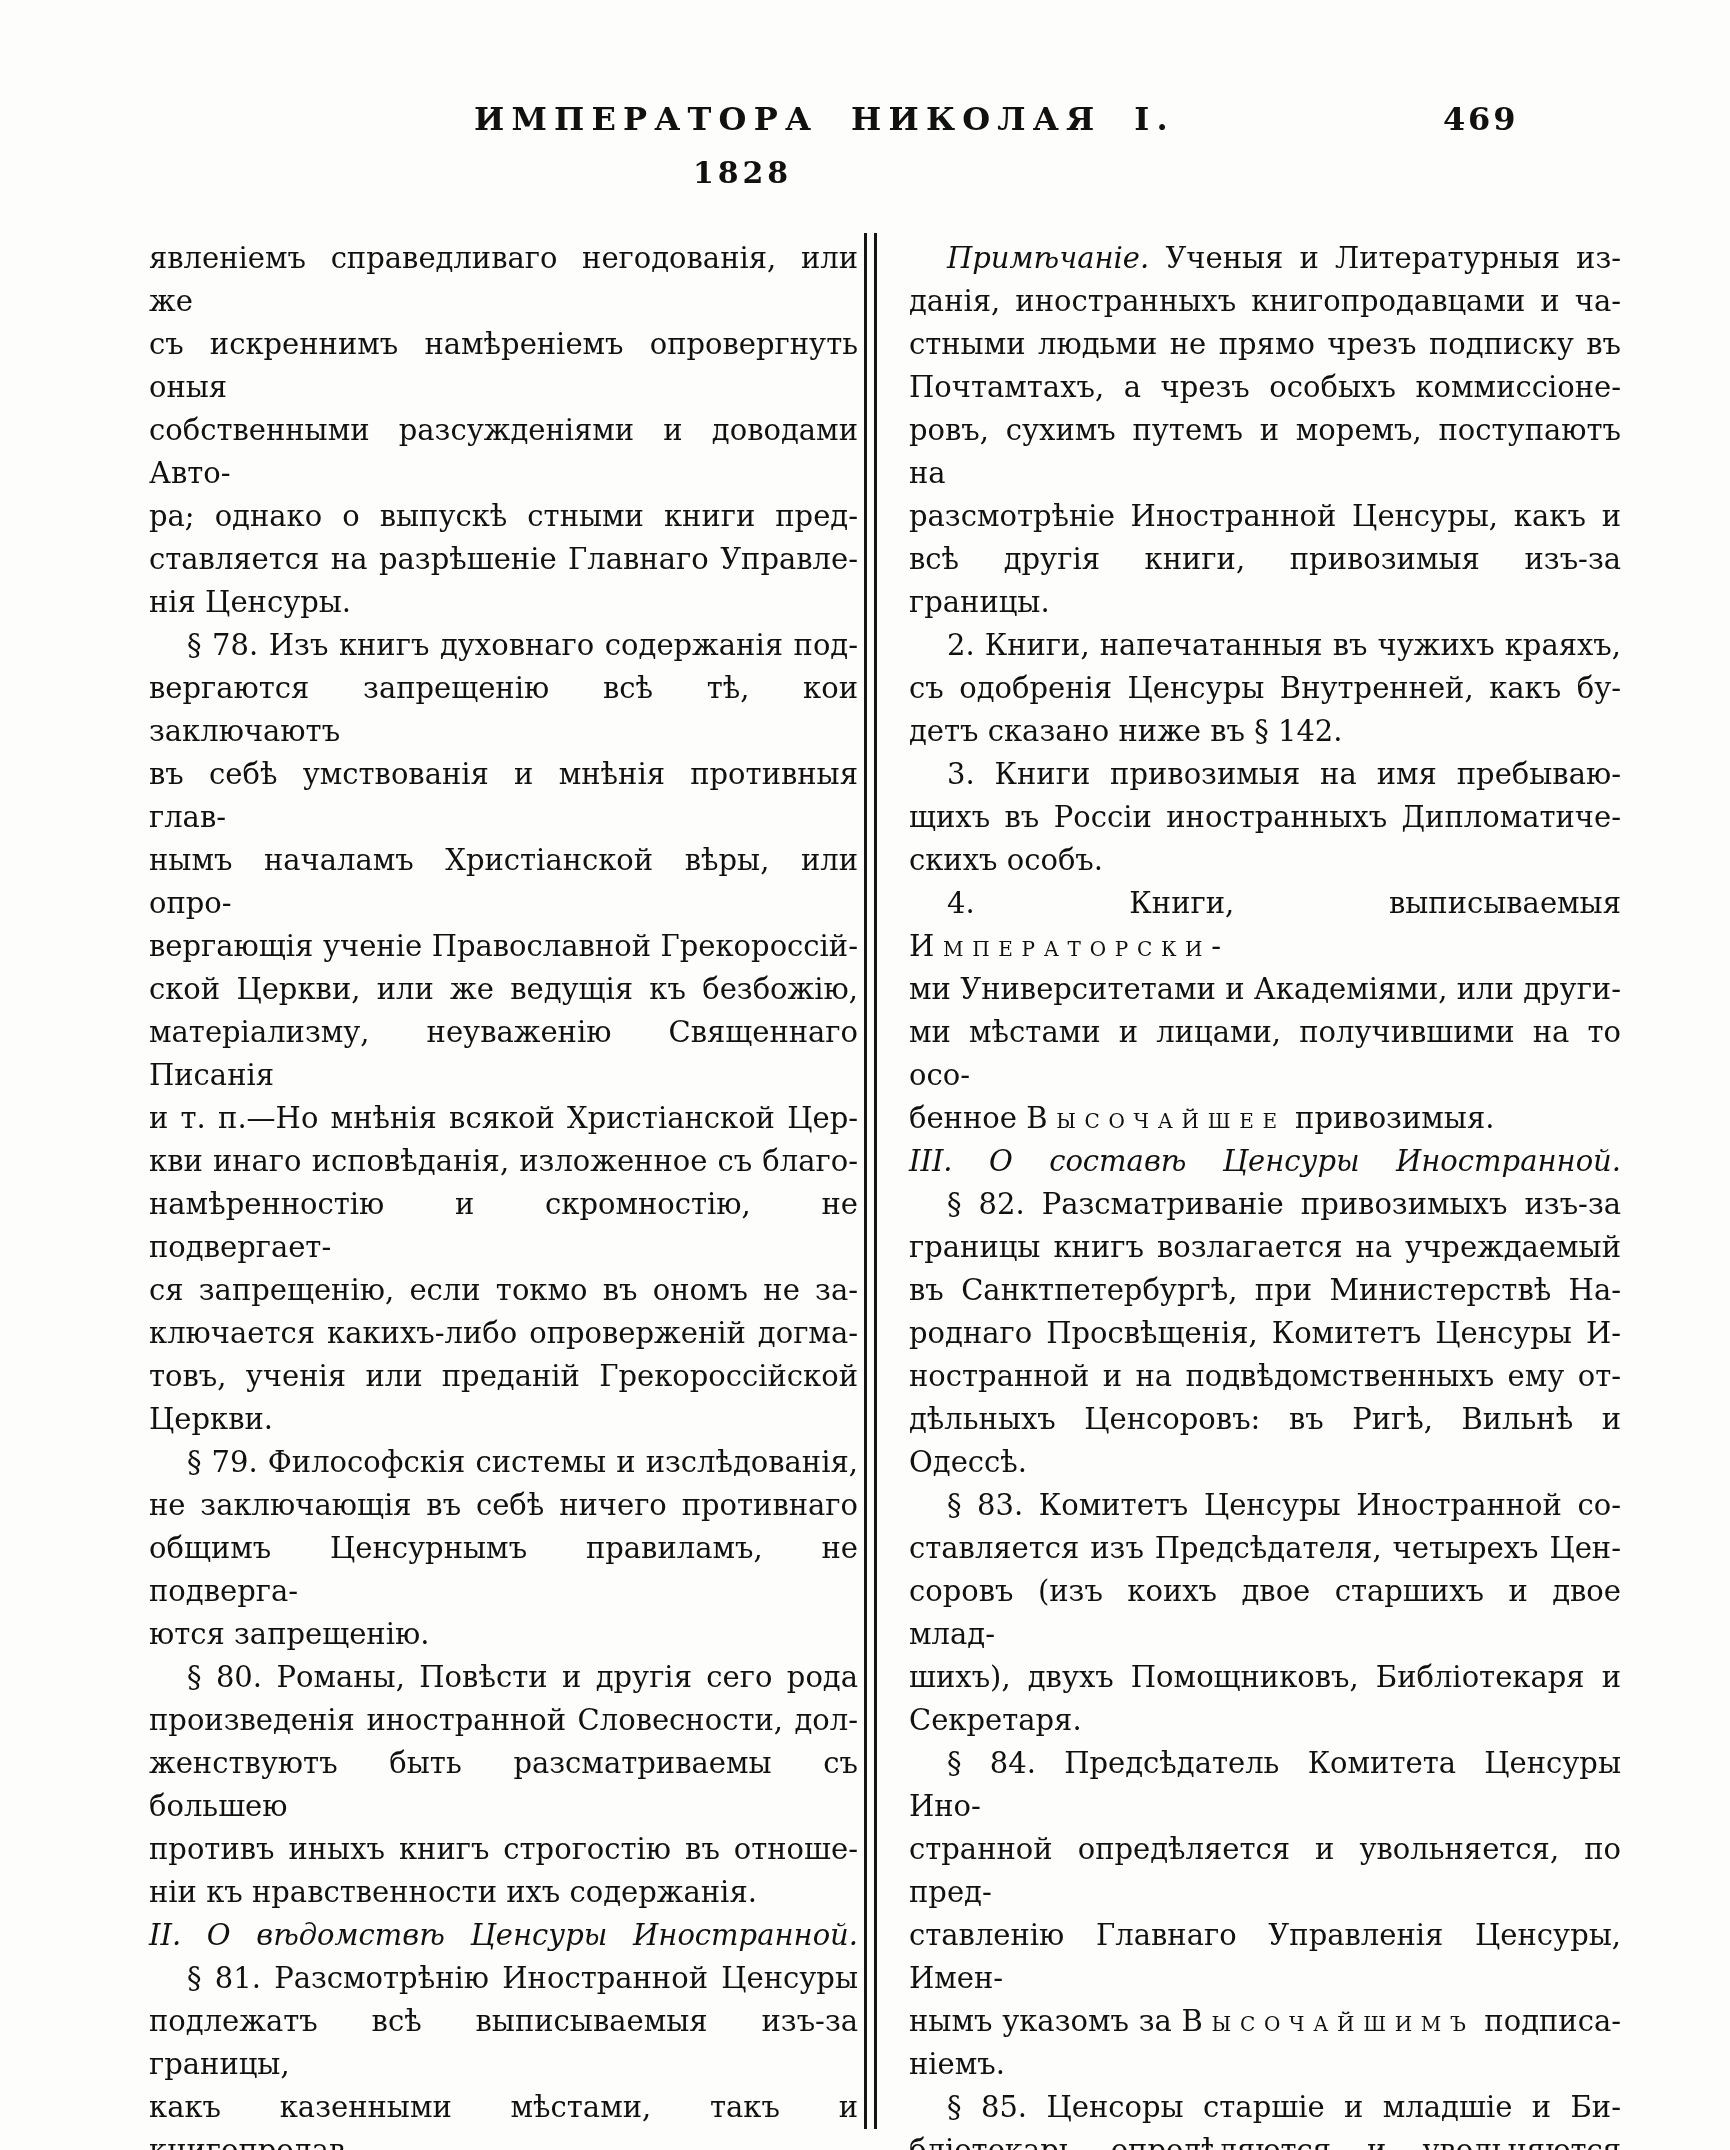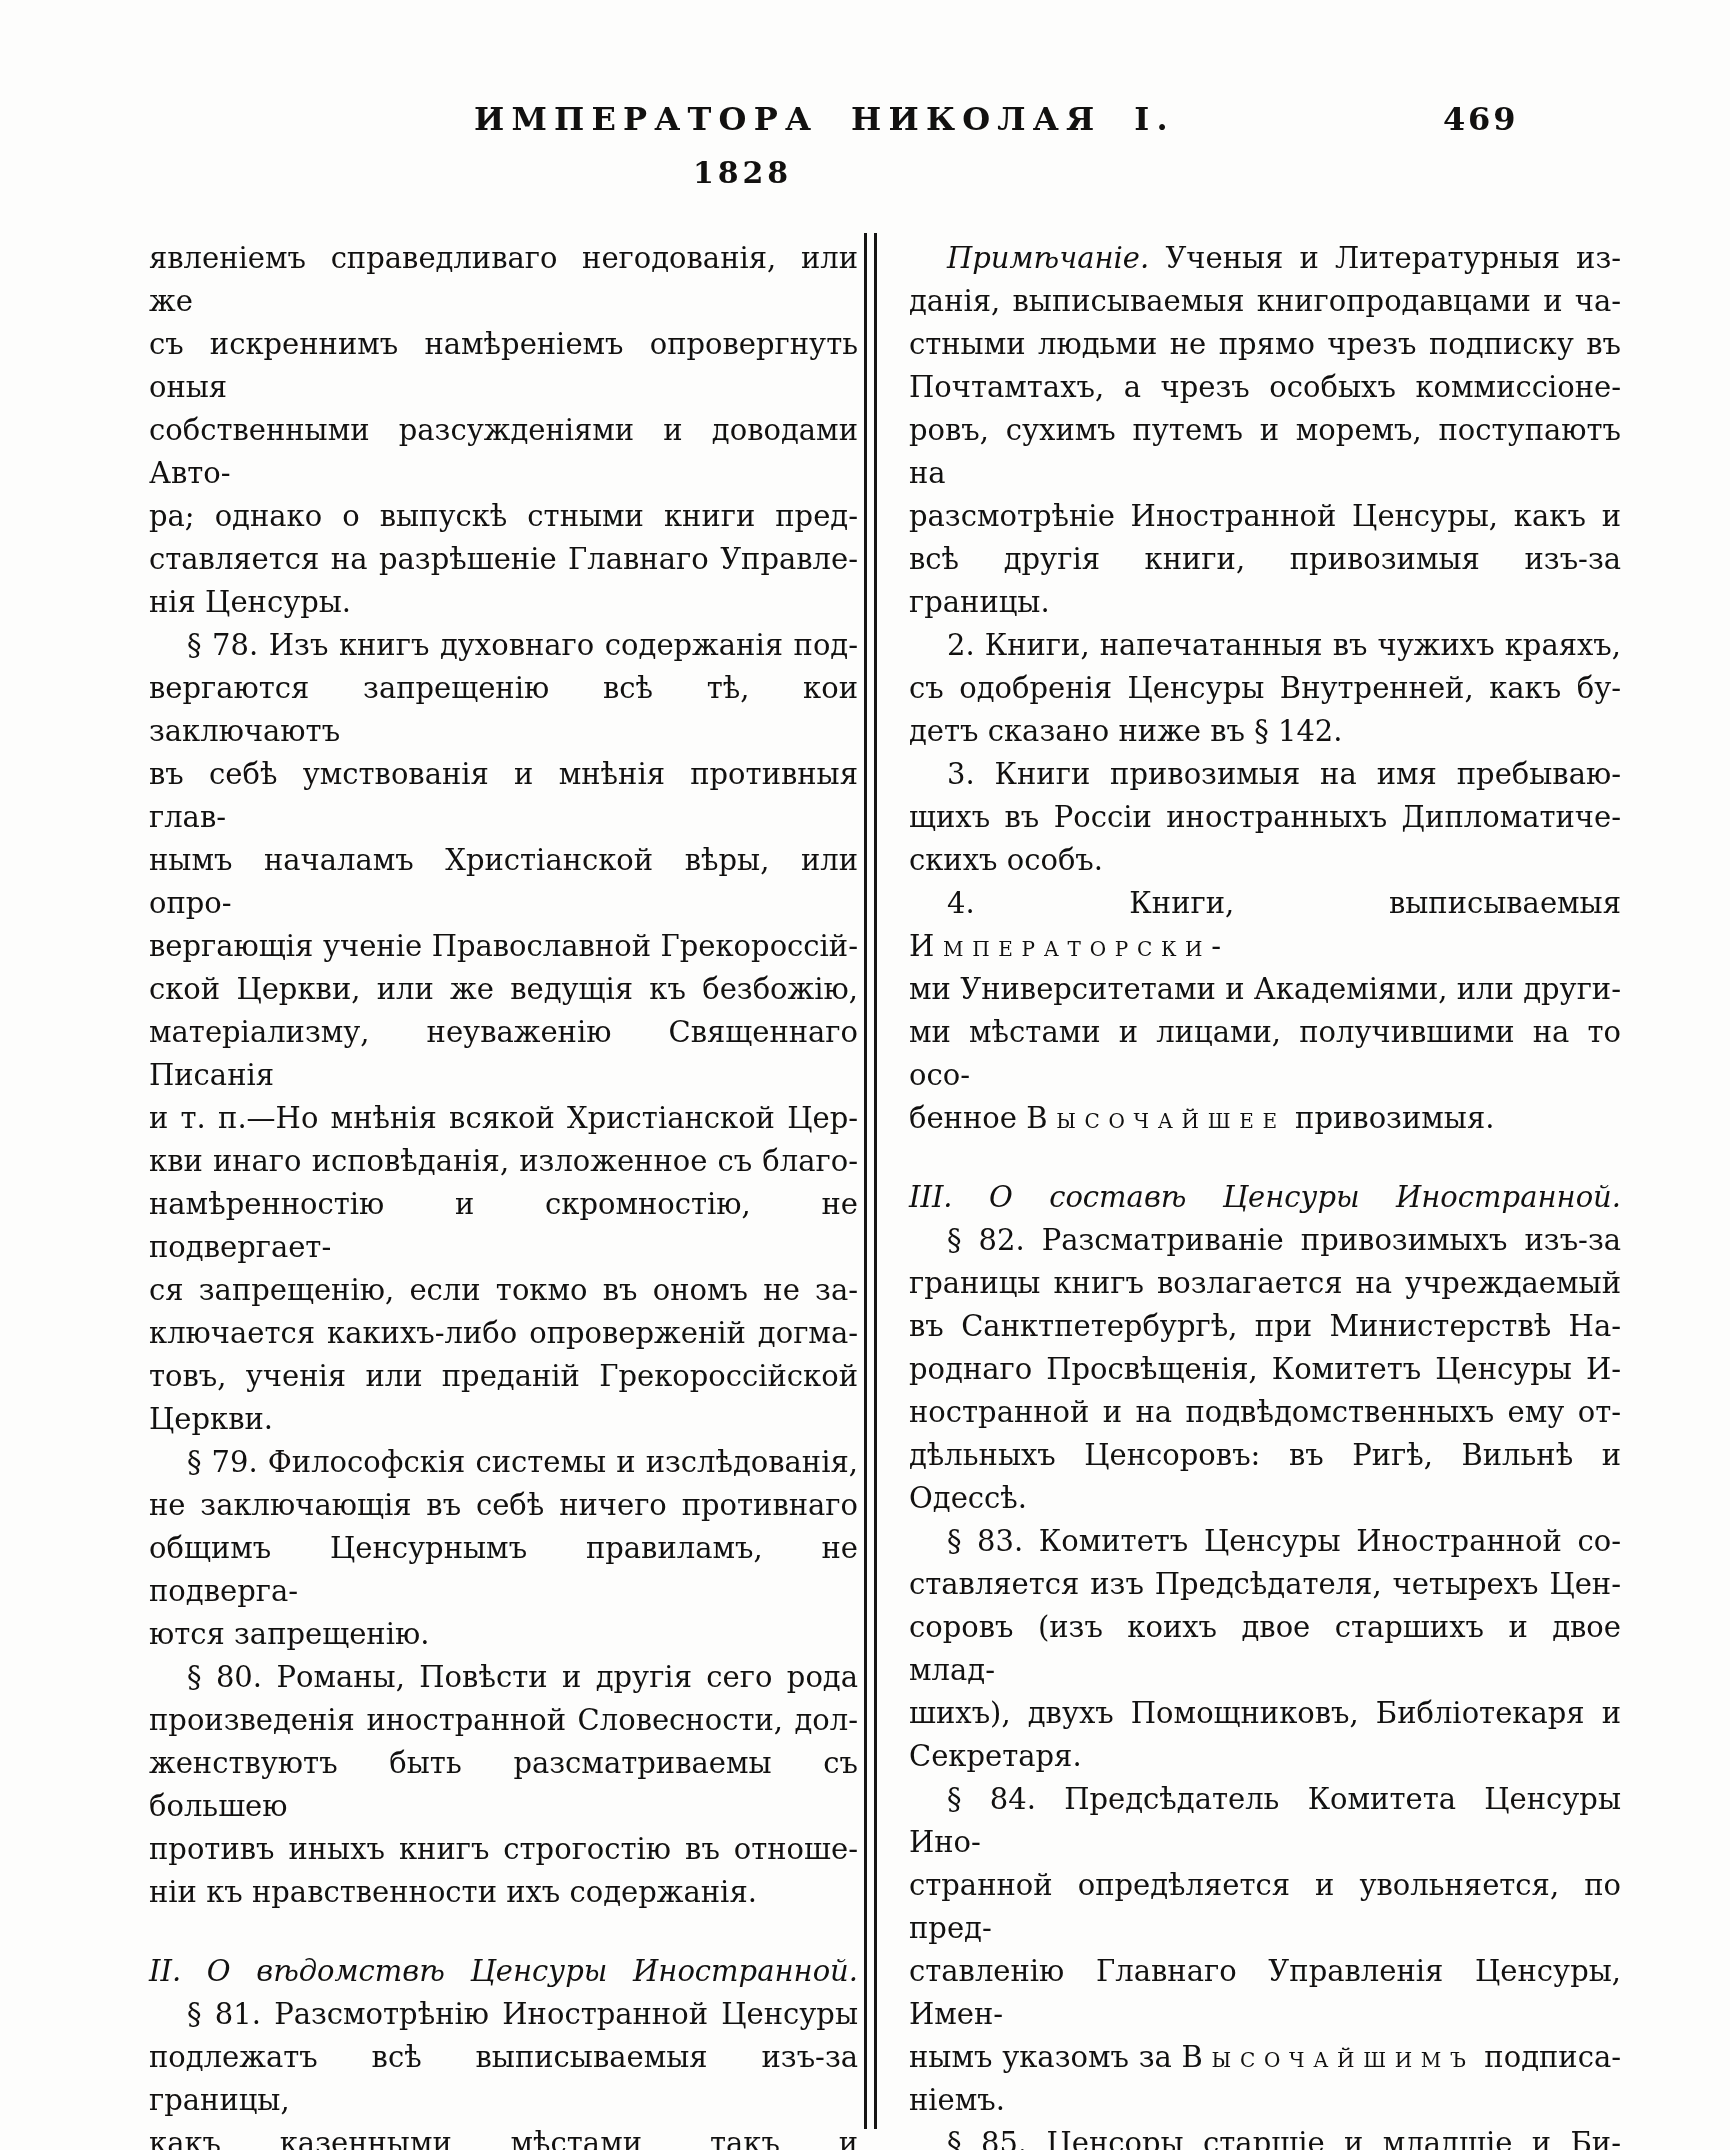--- a/index.html
+++ b/index.html
@@ -31,21 +31,21 @@
   .divider{
     position:absolute;left:864px;top:233px;height:1896px;width:6.7px;
     border-left:3.9px solid #161514;border-right:3.9px solid #161514;
   }
   .line{
     text-align:justify;text-align-last:justify;
     white-space:normal;
   }
   .line.end{text-align-last:left;}
   .line.ind{text-indent:38px;}
-  .line.head{font-style:italic;margin-top:36px;}
+  .line.head{font-style:italic;}
   .it{font-style:italic;}
   .sc{font-variant:small-caps;letter-spacing:0.30em;}
 </style>
 </head>
 <body>
 
 <div class="page">
   <div class="header-title">ИМПЕРАТОРА НИКОЛАЯ I.</div>
   <div class="page-number">469</div>
   <div class="year">1828</div>
@@ -80,21 +80,21 @@
       <div class="line">женствуютъ быть разсматриваемы съ большею</div>
       <div class="line">противъ иныхъ книгъ строгостію въ отноше-</div>
       <div class="line end">ніи къ нравственности ихъ содержанія.</div>
       <div class="line head">II. О вѣдомствѣ Ценсуры Иностранной.</div>
       <div class="line ind">§ 81. Разсмотрѣнію Иностранной Ценсуры</div>
       <div class="line">подлежатъ всѣ выписываемыя изъ-за границы,</div>
       <div class="line">какъ казенными мѣстами, такъ и книгопродав-</div>
     </div>
   <div class="col col-right" id="col-right">
       <div class="line ind"><span class="it">Примѣчаніе.</span><span> Ученыя и Литературныя из-</span></div>
-      <div class="line">данія, выписываемыя книгопродавцами и ча-</div>
+      <div class="line">данія, иностранныхъ книгопродавцами и ча-</div>
       <div class="line">стными людьми не прямо чрезъ подписку въ</div>
       <div class="line">Почтамтахъ, а чрезъ особыхъ коммиссіоне-</div>
       <div class="line">ровъ, сухимъ путемъ и моремъ, поступаютъ на</div>
       <div class="line">разсмотрѣніе Иностранной Ценсуры, какъ и</div>
       <div class="line end">всѣ другія книги, привозимыя изъ-за границы.</div>
       <div class="line ind">2. Книги, напечатанныя въ чужихъ краяхъ,</div>
       <div class="line">съ одобренія Ценсуры Внутренней, какъ бу-</div>
       <div class="line end">детъ сказано ниже въ § 142.</div>
       <div class="line ind">3. Книги привозимыя на имя пребываю-</div>
       <div class="line">щихъ въ Россіи иностранныхъ Дипломатиче-</div>

